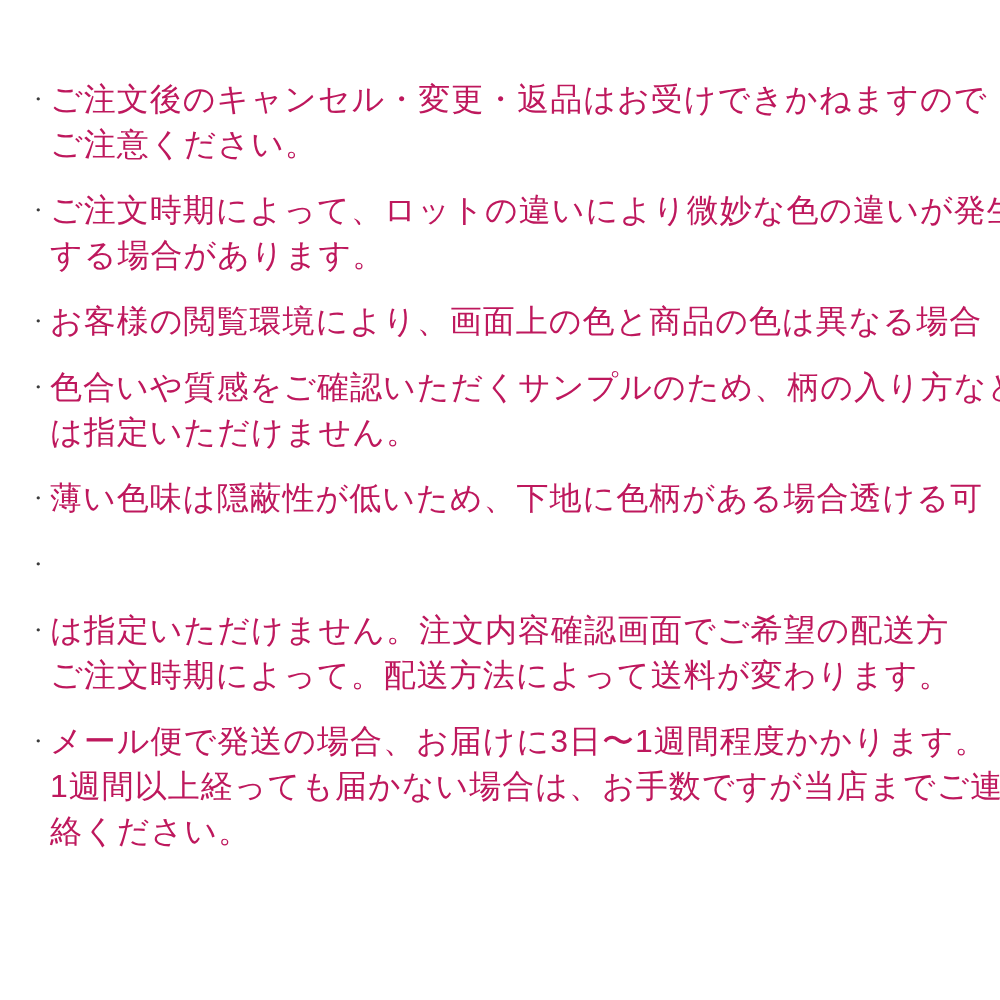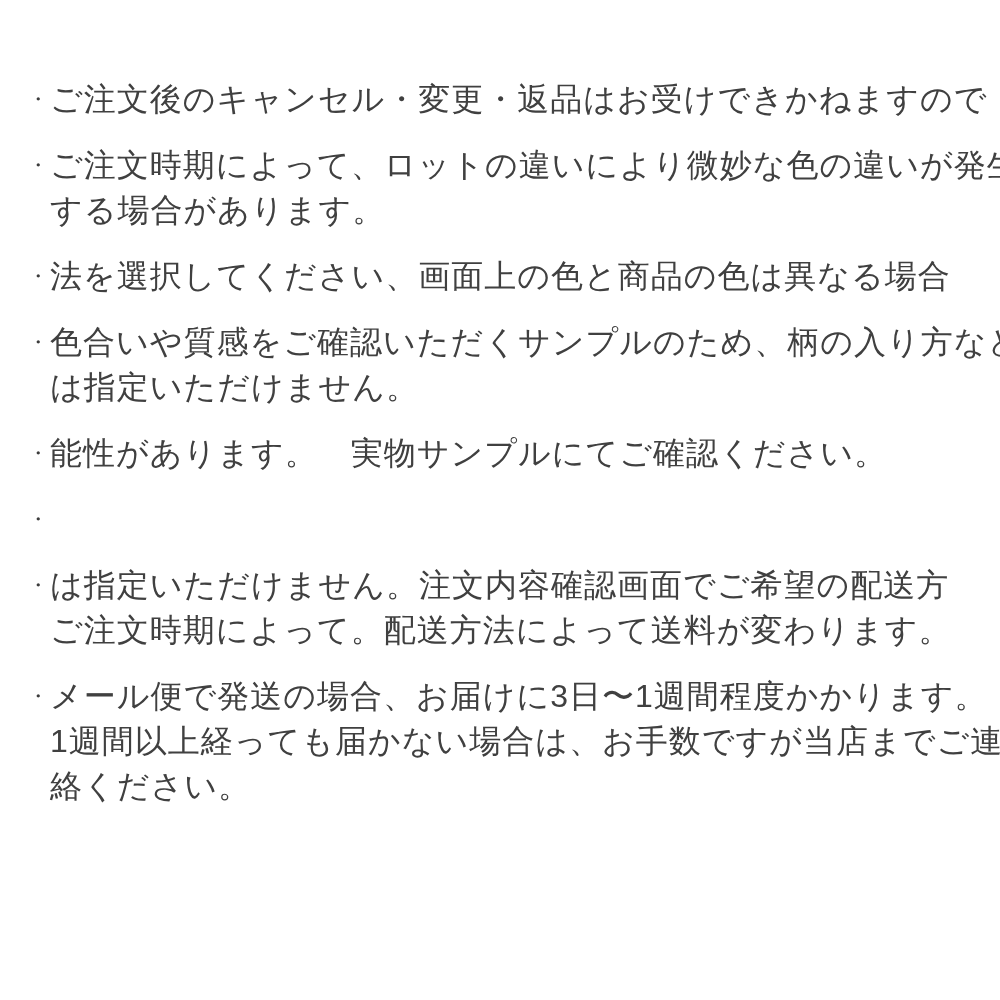--- a/index.html
+++ b/index.html
@@ -31,67 +31,68 @@
     flex: none;
     width: 22px;
     font-size: 20px;
     line-height: 45px;
     color: #3c3c3c;
   }
   .notice-text {
     font-size: 32px;
     line-height: 45px;
     letter-spacing: 1px;
-    color: #404040;
+    color: #be185d;
     font-weight: 400;
   }
   .notice-line {
     display: block;
     white-space: pre;
   }
 </style>
 </head>
 <body>
 
 <div class="page">
   <ul class="notice-list">
   <li class="notice-item">
     <span class="bullet">・</span>
     <div class="notice-text">
           <span class="notice-line">ご注文後のキャンセル・変更・返品はお受けできかねますので</span>
+          <span class="notice-line">ご注意ください。</span>
         </div>
   </li>
 
   <li class="notice-item">
     <span class="bullet">・</span>
     <div class="notice-text">
           <span class="notice-line">ご注文時期によって、ロットの違いにより微妙な色の違いが発生</span>
           <span class="notice-line">する場合があります。</span>
         </div>
   </li>
 
   <li class="notice-item">
     <span class="bullet">・</span>
     <div class="notice-text">
-          <span class="notice-line">法を選択してください、画面上の色と商品の色は異なる場合</span>
+          <span class="notice-line">お客様の閲覧環境により、画面上の色と商品の色は異なる場合</span>
         </div>
   </li>
 
   <li class="notice-item">
     <span class="bullet">・</span>
     <div class="notice-text">
           <span class="notice-line">色合いや質感をご確認いただくサンプルのため、柄の入り方など</span>
           <span class="notice-line">は指定いただけません。</span>
         </div>
   </li>
 
   <li class="notice-item">
     <span class="bullet">・</span>
     <div class="notice-text">
-          <span class="notice-line">能性があります。　実物サンプルにてご確認ください。</span>
+          <span class="notice-line">薄い色味は隠蔽性が低いため、下地に色柄がある場合透ける可</span>
         </div>
   </li>
 
   <li class="notice-item">
     <span class="bullet">・</span>
   </li>
 
   <li class="notice-item">
     <span class="bullet">・</span>
     <div class="notice-text">

